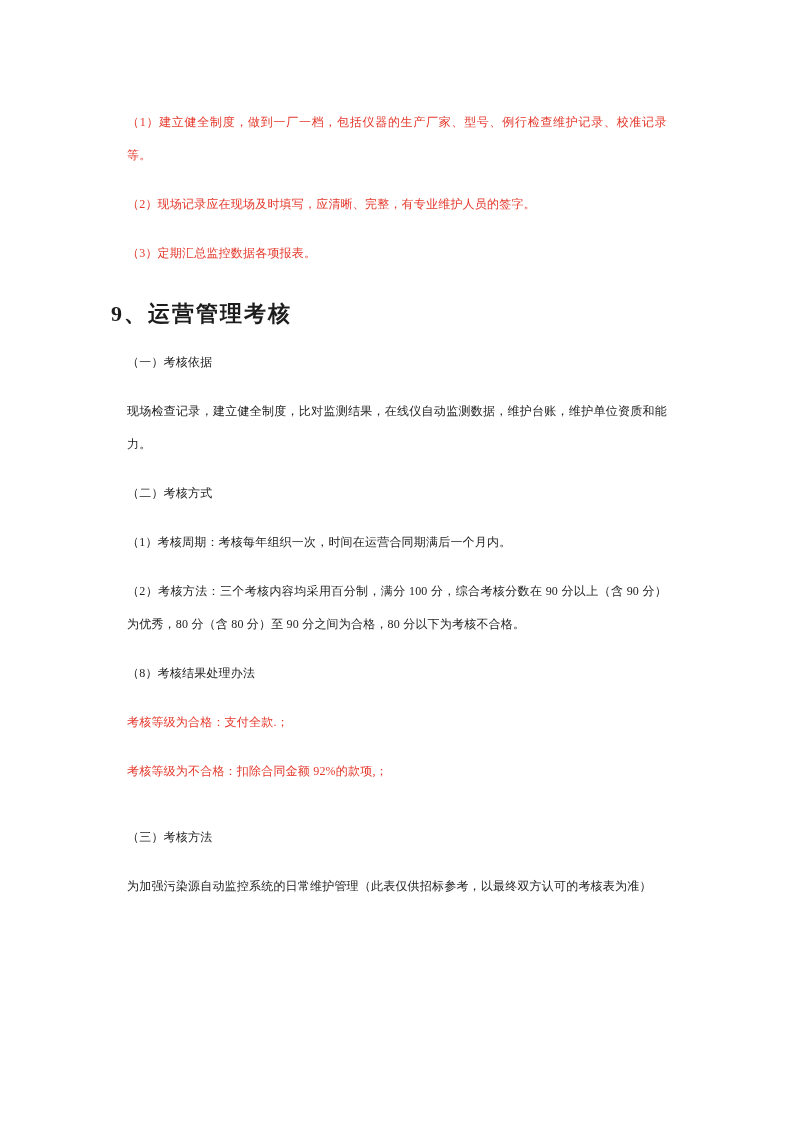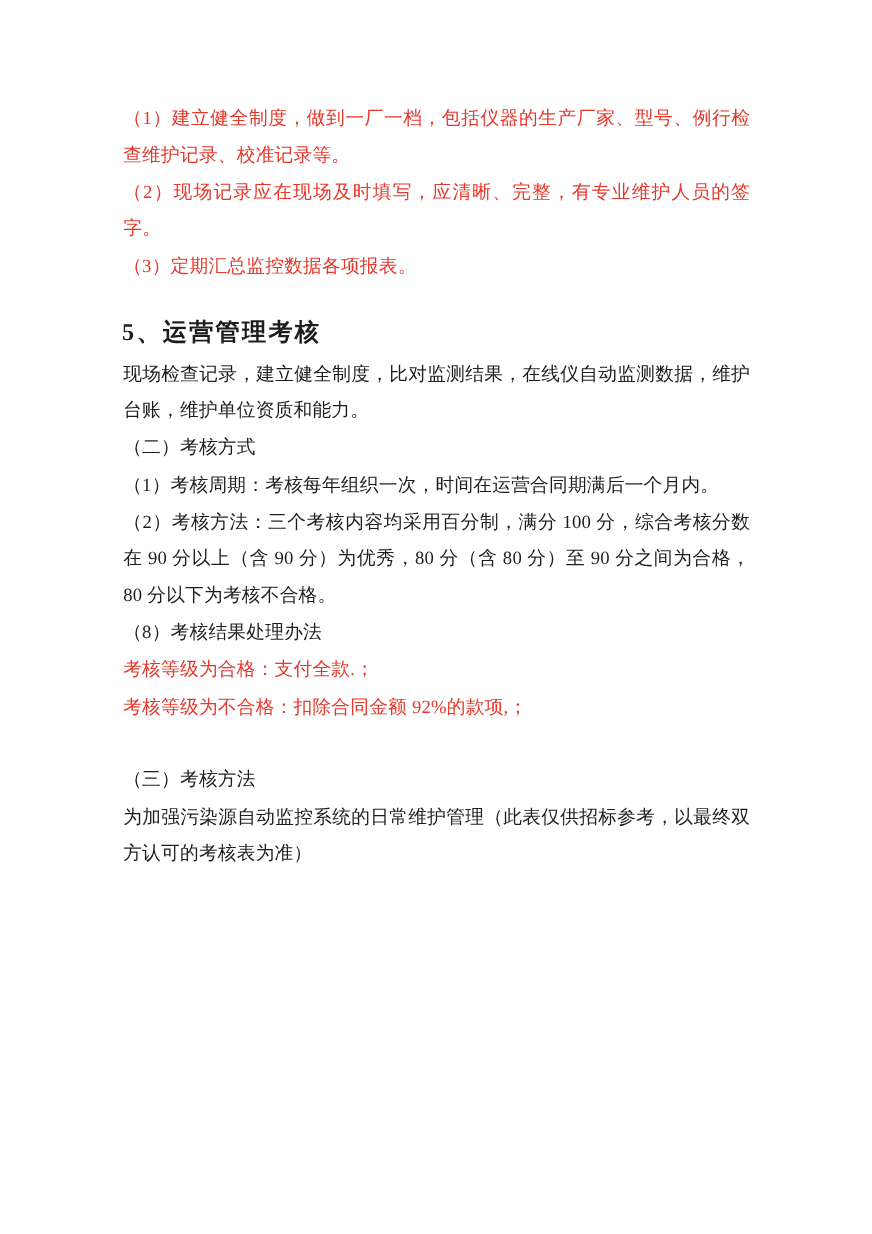--- a/index.html
+++ b/index.html
@@ -14,22 +14,22 @@
     height:1122px;
     margin:0 auto;
     background:var(--paper);
     box-sizing:border-box;
     padding:90px 110px 30px 111px;
     overflow:hidden;
     font-family:"Liberation Serif","DejaVu Serif",serif;
     color:var(--ink);
   }
   .para{
-    margin:1px;
-    font-size:17px;
+    margin:16px;
+    font-size:12px;
     line-height:33px;
     text-align:justify;
     text-justify:inter-character;
     letter-spacing:0.2px;
   }
   .para.red{color:var(--red);}
   .indent2{text-indent:25px;}
   .doc-heading{
     margin:27px 0 5px 0;
     font-size:22px;
@@ -44,23 +44,24 @@
 <body>
 
 <div class="page">
 
   <section>
     <p class="para red">（1）建立健全制度，做到一厂一档，包括仪器的生产厂家、型号、例行检查维护记录、校准记录等。</p>
     <p class="para red">（2）现场记录应在现场及时填写，应清晰、完整，有专业维护人员的签字。</p>
     <p class="para red">（3）定期汇总监控数据各项报表。</p>
   </section>
 
-  <h2 class="doc-heading">5、运营管理考核</h2>
+  <h2 class="doc-heading">9、运营管理考核</h2>
 
 
+  <p class="para">（一）考核依据</p>
   <p class="para">现场检查记录，建立健全制度，比对监测结果，在线仪自动监测数据，维护台账，维护单位资质和能力。</p>
 
   <p class="para">（二）考核方式</p>
   <p class="para">（1）考核周期：考核每年组织一次，时间在运营合同期满后一个月内。</p>
   <p class="para">（2）考核方法：三个考核内容均采用百分制，满分 100 分，综合考核分数在 90 分以上（含 90 分）为优秀，80 分（含 80 分）至 90 分之间为合格，80 分以下为考核不合格。</p>
   <p class="para">（8）考核结果处理办法</p>
   <p class="para red">考核等级为合格：支付全款.；</p>
   <p class="para red">考核等级为不合格：扣除合同金额 92%的款项,；</p>
 
   <p class="para gap-before">（三）考核方法</p>

